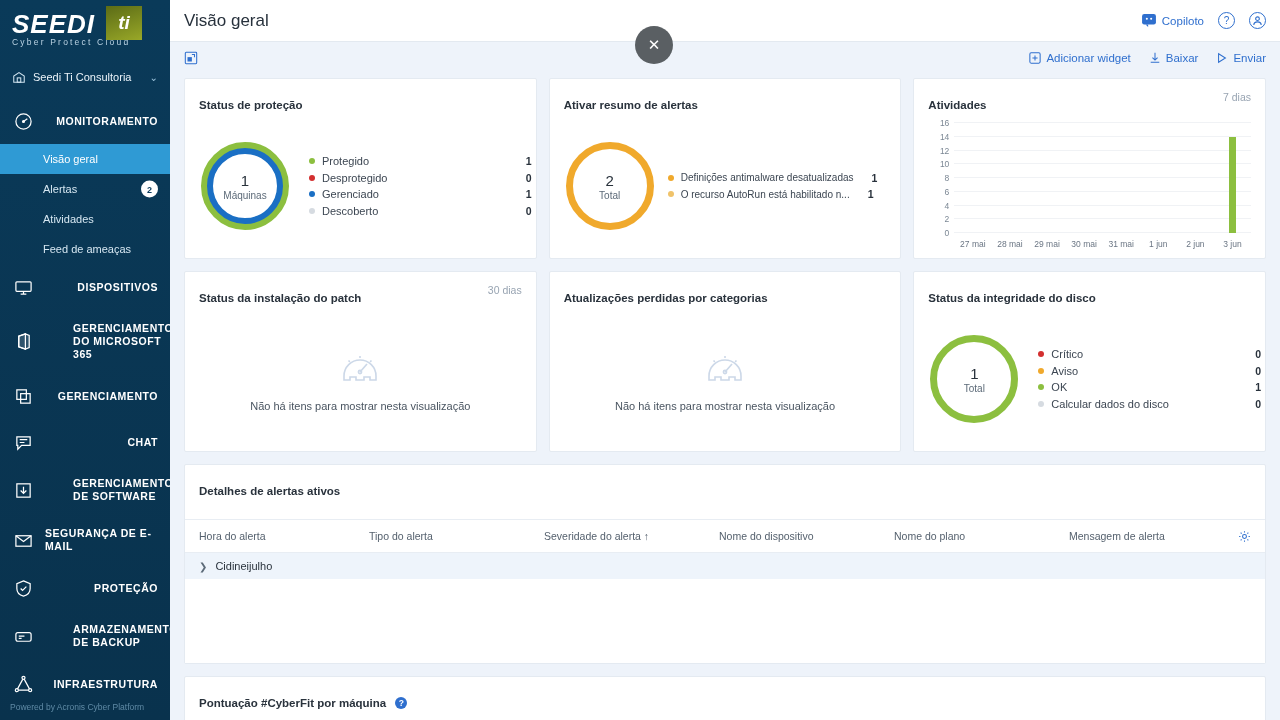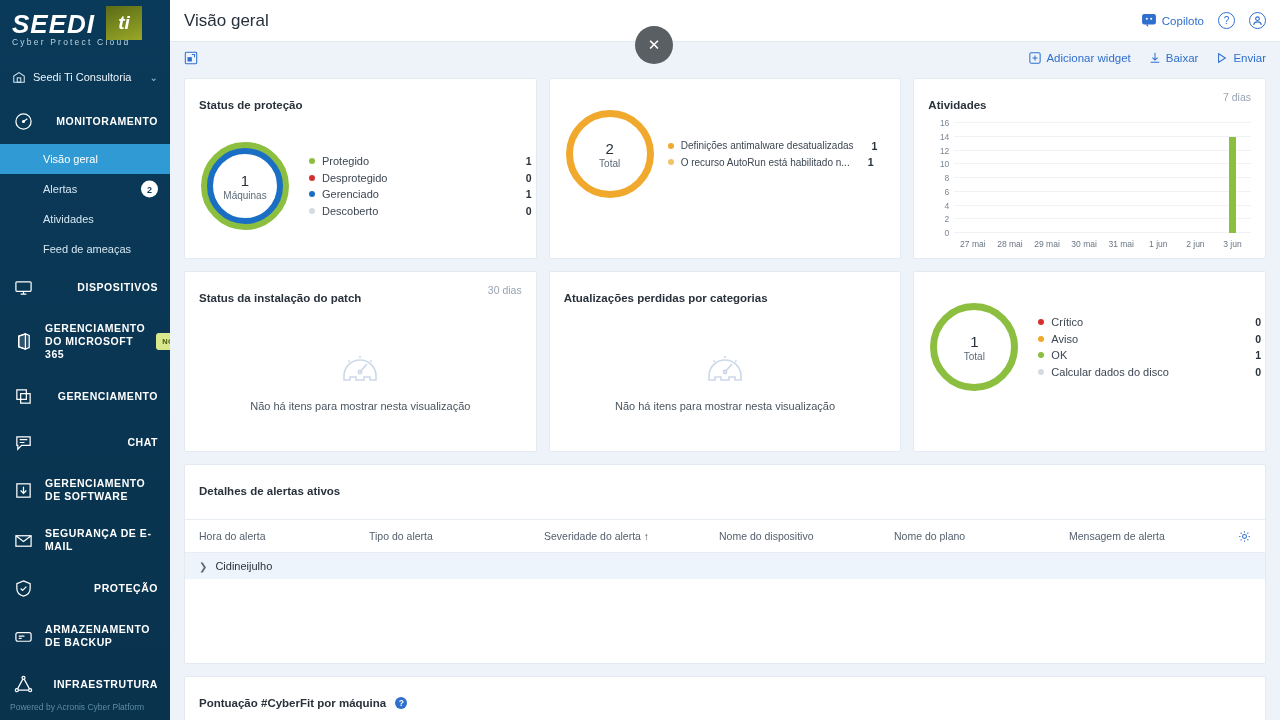--- a/index.html
+++ b/index.html
@@ -66,21 +66,21 @@
     position: absolute; right: 12px; top: 50%; transform: translateY(-50%);
     background: #fff; color: #0b3c5d; border-radius: 999px;
     font-size: 9px; min-width: 17px; height: 17px;
     display: flex; align-items: center; justify-content: center; font-weight: bold;
   }
   .novo-badge {
     background: #d8e88b; color: #4a5a10; font-size: 7.5px; font-weight: bold;
     padding: 2px 6px; border-radius: 3px; letter-spacing:.4px;
     margin-left: auto;
   }
-  .nav-label-multi { flex: 1; }
+  .nav-label-multi { flex: 1; margin-left: 28px; }
   .powered {
     position: absolute; bottom: 8px; left: 10px;
     font-size: 8.5px; color: #5f8aa5;
   }
 
   
   .main { flex: 1; height: 720px; position: relative; background: #eef3fa; }
   .topbar {
     height: 42px; background: #fff; display: flex; align-items: center;
     padding: 0 14px; border-bottom: 1px solid #e3e9f0;
@@ -435,20 +435,21 @@
               <div class="legend-row">
                 <span class="dot" style="background:#d6dbe1"></span>
                 <span class="legend-name">Descoberto</span>
                 <span class="legend-val">0</span>
               </div>
             </div>
           </div>
         </div>
 
         <div class="card w-third">
+          <div class="card-title">Ativar resumo de alertas</div>
           <div class="donut-body">
             <div class="donut">
               <div class="ring ring-amber"></div>
               <div class="donut-center">
                 <div class="donut-num">2</div>
                 <div class="donut-lbl">Total</div>
               </div>
             </div>
             <div class="legend wide" style="margin-left:14px">
               <div class="legend-row" style="font-size:10px">
@@ -529,20 +530,21 @@
                 <path d="M22 26l7-8"></path>
                   <circle cx="22" cy="26" r="1.6"></circle>
                 <path d="M22 10v2M10.5 14.5l1.4 1.4M33.5 14.5l-1.4 1.4"></path>
               </svg>
             </span>
             <span class="empty-msg">Não há itens para mostrar nesta visualização</span>
           </div>
         </div>
 
         <div class="card w-third">
+          <div class="card-title">Status da integridade do disco</div>
           <div class="donut-body">
             <div class="donut">
               <div class="ring ring-green"></div>
               <div class="donut-center">
                 <div class="donut-num">1</div>
                 <div class="donut-lbl">Total</div>
               </div>
             </div>
             <div class="legend">
               <div class="legend-row">

